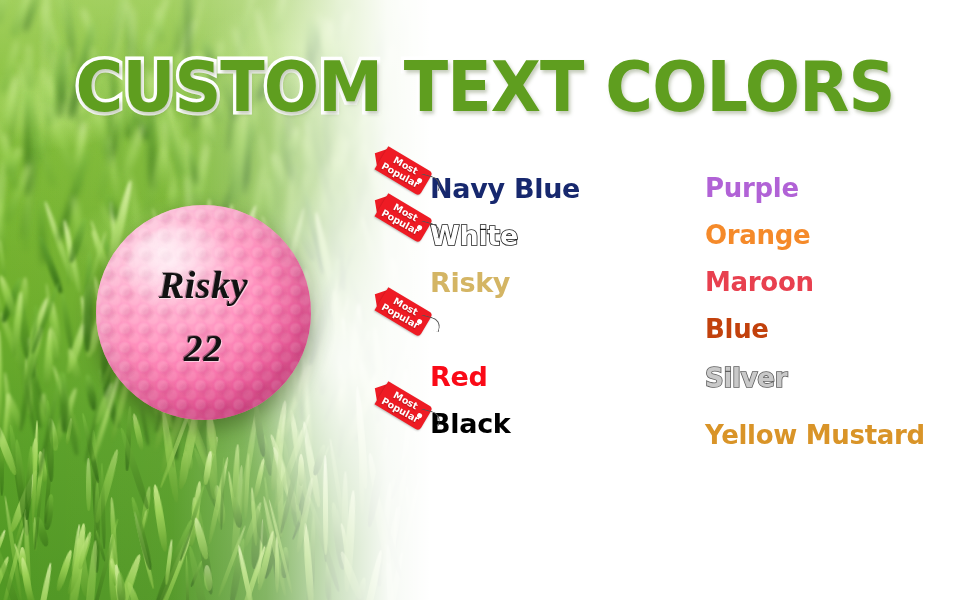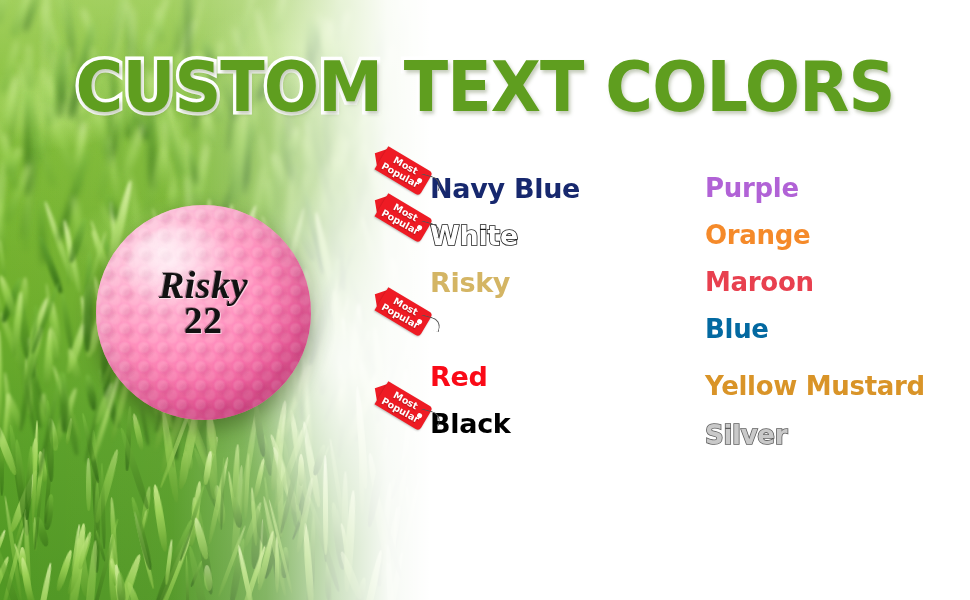--- a/index.html
+++ b/index.html
@@ -87,25 +87,26 @@
     filter:blur(2px);
   }
   .ball-text{
     position:absolute;left:0;right:0;top:58px;text-align:center;
     color:#121212;
     font-family:"Liberation Serif", serif;font-style:italic;font-weight:bold;
     font-size:38px;letter-spacing:.5px;
     text-shadow:1px 1px 0 rgba(255,255,255,.55), -1px -1px 0 rgba(0,0,0,.35);
   }
   .ball-num{
-    position:absolute;left:0;right:0;top:94px;text-align:center;
+    position:absolute;left:0;right:0;top:122px;text-align:center;
     color:#121212;
     font-family:"Liberation Serif", serif;font-weight:bold;
     font-size:37px;letter-spacing:1px;
     text-shadow:1px 1px 0 rgba(255,255,255,.55), -1px -1px 0 rgba(0,0,0,.35);
+    font-style:italic;
   }
 
   
   .heading{
     position:absolute;left:0;top:52px;width:970px;text-align:center;
     font-family:"DejaVu Sans", sans-serif;
     font-weight:bold;font-size:70px;line-height:70px;
     letter-spacing:-1px;
     transform:scaleX(0.93);
     color:#5f9e1f;
@@ -828,23 +829,23 @@
       <div class="color-row">
         <span class="color-label" style="color: rgb(177, 98, 214);">Purple</span>
       </div>
       <div class="color-row">
         <span class="color-label" style="color: rgb(245, 138, 42);">Orange</span>
       </div>
       <div class="color-row">
         <span class="color-label" style="color: rgb(232, 64, 79);">Maroon</span>
       </div>
       <div class="color-row">
-        <span class="color-label" style="color: #0369a1;">Blue</span>
+        <span class="color-label" style="color: #c2410c;">Blue</span>
+      </div>
+      <div class="color-row" style="margin-top: 2px;">
+        <span class="color-label outlined-silver" style="color: rgb(201, 201, 201); -webkit-text-stroke: 1.6px rgb(94, 94, 94);">Silver</span>
       </div>
       <div class="color-row" style="margin-top: 10px;">
         <span class="color-label" style="color: rgb(217, 148, 40);">Yellow Mustard</span>
       </div>
-      <div class="color-row" style="margin-top: 2px;">
-        <span class="color-label outlined-silver" style="color: rgb(201, 201, 201); -webkit-text-stroke: 1.6px rgb(94, 94, 94);">Silver</span>
-      </div>
     </div>
 
 </div>
 
 </body></html>

